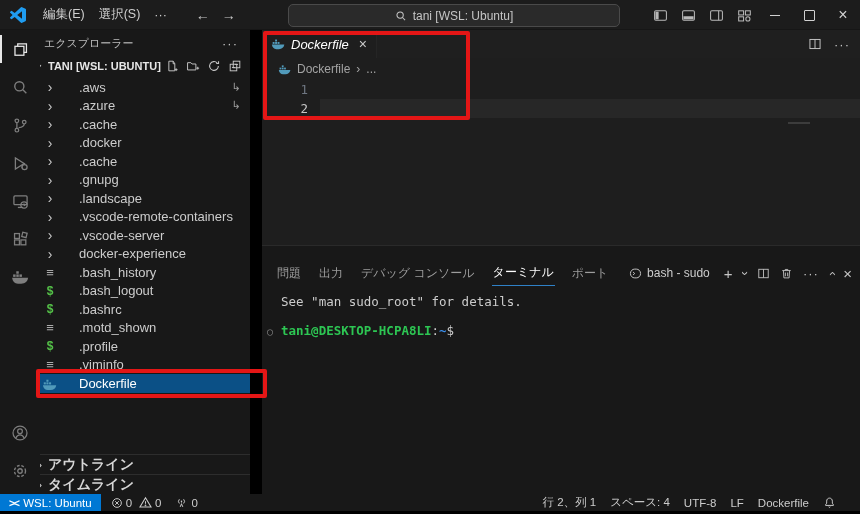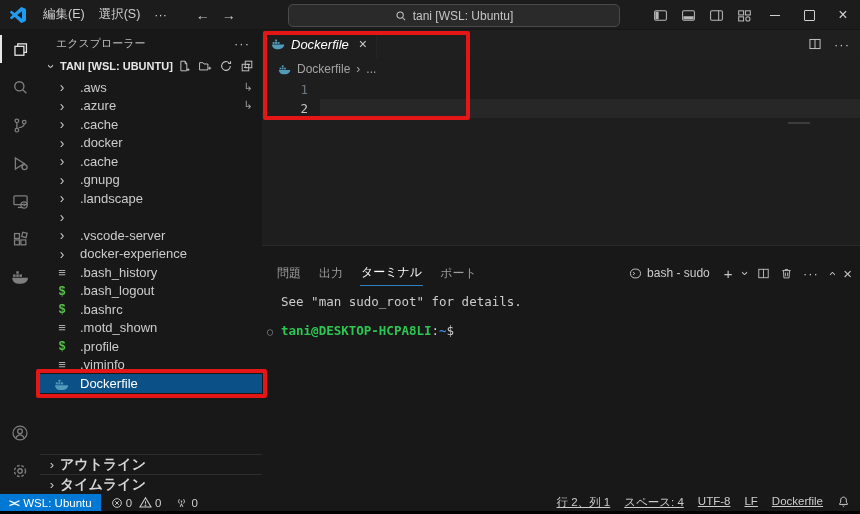--- a/index.html
+++ b/index.html
@@ -17,33 +17,33 @@
   .win-min-glyph{width:10px;height:1px;background:#d0d0d0;}
   .win-max-glyph{width:9px;height:9px;border:1px solid #d0d0d0;border-radius:1px;}
   .win-close-glyph{font-size:16px;line-height:16px;color:#d0d0d0;}
   
   .activitybar{position:absolute;left:0;top:30px;width:40px;height:464px;background:#181818;display:flex;flex-direction:column;align-items:center;z-index:4;}
   .ab-item{width:40px;height:38px;display:flex;align-items:center;justify-content:center;color:#7e7e7e;position:relative;}
   .ab-item.active{color:#e7e7e7;}
   .ab-item.active::before{content:"";position:absolute;left:0;top:5px;bottom:5px;width:2px;background:#e7e7e7;}
   .ab-spacer{flex:1;}
   
-  .sidebar{position:absolute;left:40px;top:30px;width:222px;height:464px;background:#181818;display:flex;flex-direction:column;z-index:3;}
+  .sidebar{position:absolute;left:28px;top:30px;width:222px;height:464px;background:#181818;display:flex;flex-direction:column;z-index:3;}
   .exp-title{height:26px;display:flex;align-items:center;padding:0 12px 0 16px;color:#bdbdbd;font-size:11px;}
   .exp-title .dots{margin-left:auto;color:#c5c5c5;font-size:13px;letter-spacing:1px;}
   .exp-section{height:20px;display:flex;align-items:center;padding:0 8px 0 4px;color:#e7e7e7;}
   .exp-section .sec-label{font-weight:bold;font-size:11px;margin-left:2px;}
   .sec-actions{margin-left:auto;display:flex;gap:7px;align-items:center;}
   .tree{padding-top:2px;}
   .ti{height:18.5px;display:flex;align-items:center;padding:0 0 0 14px;color:#cccccc;font-size:13px;box-sizing:border-box;}
   .ti .tw{width:16px;color:#cccccc;font-size:14px;line-height:14px;text-align:center;flex:none;}
   .ti .fi{width:16px;text-align:center;flex:none;font-size:12px;}
   .fi.txt{color:#ababab;font-size:13px;}
   .fi.sh{color:#54c148;font-weight:bold;}
-  .ti .lbl{margin-left:10px;white-space:nowrap;}
+  .ti .lbl{margin-left:21px;white-space:nowrap;}
   .ti .sym{margin-left:auto;margin-right:9px;color:#9a9a9a;font-size:11px;}
   .ti.selected{background:#0b5086;color:#ffffff;}
   .tree-spacer{flex:1;}
   .bottom-sec{height:19px;display:flex;align-items:center;border-top:1px solid #2d2d2d;color:#d6d6d6;padding-left:4px;}
   .bottom-sec .tw{width:16px;font-size:13px;text-align:center;color:#cccccc;}
   .bottom-sec .sec-label{font-weight:bold;font-size:14px;}
   
   .main{position:absolute;left:262px;top:30px;width:598px;height:464px;}
   .editor{position:absolute;left:0;top:0;width:598px;height:215px;background:#1e1e1e;}
   .tabbar{height:28px;background:#1f1f1f;display:flex;align-items:stretch;position:relative;}
@@ -80,21 +80,21 @@
   .term .out{white-space:pre;}
   .prompt-line{margin-top:14px;position:relative;}
   .prompt-deco{position:absolute;left:-14px;top:1px;color:#8a8a8a;font-size:10px;}
   .p-user{color:#2dc653;font-weight:bold;}
   .p-path{color:#3b8eea;font-weight:bold;}
   
   .statusbar{position:absolute;left:0;top:494px;width:860px;height:17px;background:#181818;display:flex;align-items:center;color:#cccccc;font-size:11.5px;z-index:5;}
   .sb-remote{height:17px;background:#0078d4;color:#ffffff;display:flex;align-items:center;gap:5px;padding:0 9px;}
   .sb-remote .remote-glyph{font-weight:bold;letter-spacing:-1.5px;font-size:10.5px;}
   .sb-group{display:flex;align-items:center;gap:3px;margin-left:10px;}
-  .sb-right{margin-left:auto;display:flex;align-items:flex-start;gap:14px;padding-right:10px;text-decoration:underline;}
+  .sb-right{margin-left:auto;display:flex;align-items:center;gap:14px;padding-right:24px;}
   
   .annot{position:absolute;border:4px solid #e41616;border-radius:2px;box-sizing:border-box;pointer-events:none;z-index:40;}
   .annot.editor-box{left:263px;top:31px;width:207px;height:89px;}
   .annot.file-box{left:36px;top:369px;width:231px;height:29px;}
 </style>
 </head>
 <body>
 
 <div class="titlebar">
   <svg class="logo" width="16" height="16" viewBox="0 0 24 24">
@@ -278,20 +278,21 @@
     <div class="ti">
         <span class="tw">›</span>
         <span class="lbl">.gnupg</span>
       </div>
     <div class="ti">
         <span class="tw">›</span>
         <span class="lbl">.landscape</span>
       </div>
     <div class="ti">
         <span class="tw">›</span>
+        <span class="lbl">.vscode-remote-containers</span>
       </div>
     <div class="ti">
         <span class="tw">›</span>
         <span class="lbl">.vscode-server</span>
       </div>
     <div class="ti">
         <span class="tw">›</span>
         <span class="lbl">docker-experience</span>
       </div>
     <div class="ti">
@@ -386,20 +387,21 @@
         <span class="gutter">2</span>
       </div>
       <div class="minimap-line"></div>
     </div>
   </div>
 
   <div class="panel">
     <div class="panel-header">
       <span class="ptab">問題</span>
       <span class="ptab">出力</span>
+      <span class="ptab">デバッグ コンソール</span>
       <span class="ptab active">ターミナル</span>
       <span class="ptab">ポート</span>
       <div class="panel-actions">
         <span class="session">
           <svg width="13" height="13" viewBox="0 0 16 16" fill="none" stroke="#c5c5c5" stroke-width="1.2">
               <rect x="1.8" y="2.6" width="12.4" height="10.8" rx="5.2"></rect>
               <path d="M5 6.2l2 1.8-2 1.8"></path>
             </svg>
           <span>bash - sudo</span>
         </span>

